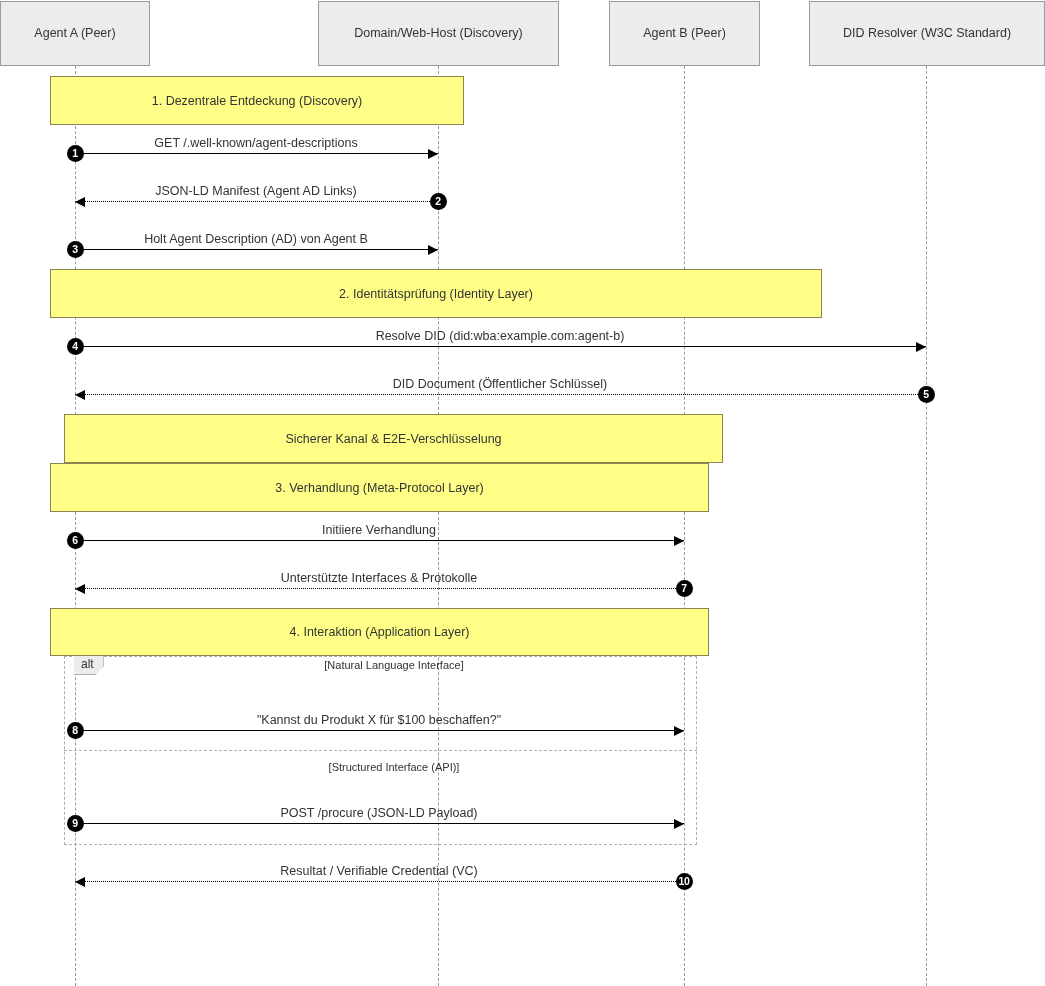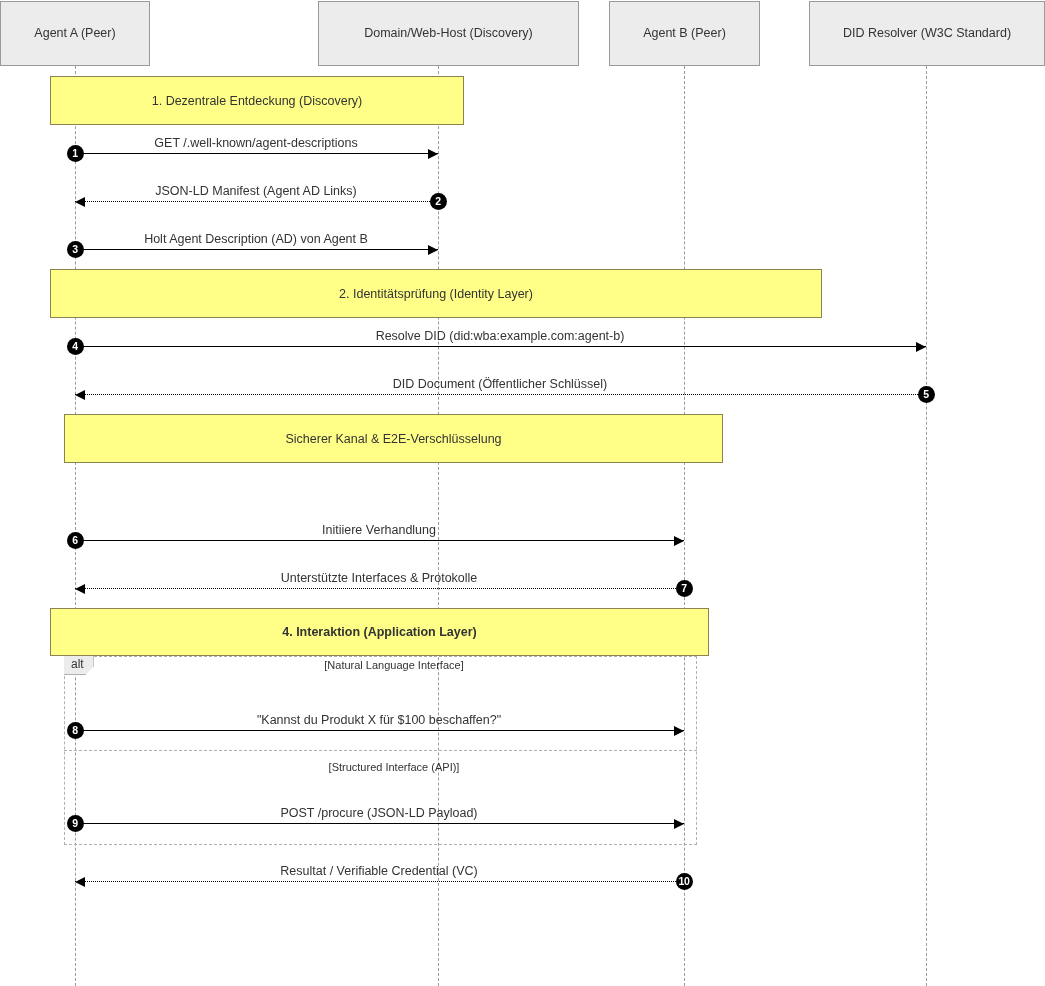--- a/index.html
+++ b/index.html
@@ -138,44 +138,47 @@
 <body>
 
 <div id="diagram">
     <div class="lifeline" style="left: 74.5px; top: 66px; height: 920px;"></div>
     <div class="lifeline" style="left: 437.5px; top: 66px; height: 920px;"></div>
     <div class="lifeline" style="left: 683.5px; top: 66px; height: 920px;"></div>
     <div class="lifeline" style="left: 925.5px; top: 66px; height: 920px;"></div>
     <div class="participant" style="left: 0px; top: 1px; width: 150px; height: 65px;">
       <span>Agent A (Peer)</span>
     </div>
-    <div class="participant" style="left: 318px; top: 1px; width: 261px; height: 65px;">
+    <div class="participant" style="left: 318px; top: 1px; width: 241px; height: 65px;">
       <span>Domain/Web-Host (Discovery)</span>
     </div>
     <div class="participant" style="left: 609px; top: 1px; width: 151px; height: 65px;">
       <span>Agent B (Peer)</span>
     </div>
     <div class="participant" style="left: 809px; top: 1px; width: 236px; height: 65px;">
       <span>DID Resolver (W3C Standard)</span>
     </div>
     <div class="fragment" style="left: 64px; top: 656px; width: 633px; height: 189px;"></div>
     <div class="fragment-divider" style="left: 64px; top: 750px; width: 633px;"></div>
-    <div class="fragment-tag" style="left: 64px; top: 656px;">alt</div>
+    <div class="fragment-tag" style="left: 74px; top: 656px;">alt</div>
     <div class="fragment-condition" style="left: 394px; top: 659px; transform: translateX(-50%);">[Natural Language Interface]</div>
     <div class="fragment-condition" style="left: 394px; top: 761px; transform: translateX(-50%);">[Structured Interface (API)]</div>
     <div class="note" style="left: 50px; top: 76px; width: 414px; height: 49px;">
       <span>1. Dezentrale Entdeckung (Discovery)</span>
     </div>
     <div class="note" style="left: 50px; top: 269px; width: 772px; height: 49px;">
       <span>2. Identitätsprüfung (Identity Layer)</span>
     </div>
     <div class="note" style="left: 50px; top: 414px; width: 659px; height: 49px; margin-left: 14px;">
       <span>Sicherer Kanal &amp; E2E-Verschlüsselung</span>
     </div>
-    <div class="note" style="left: 50px; top: 608px; width: 659px; height: 48px; font-weight: bold;">
+    <div class="note" style="left: 50px; top: 463px; width: 659px; height: 49px;">
+      <span>3. Verhandlung (Meta-Protocol Layer)</span>
+    </div>
+    <div class="note" style="left: 50px; top: 608px; width: 659px; height: 48px;">
       <span>4. Interaktion (Application Layer)</span>
     </div>
     <div class="msg-line solid" style="left: 75px; top: 153px; width: 363px;"></div>
     <div class="arrowhead right" style="left: 428px; top: 148.5px;"></div>
     <div class="msg-label" style="left: 256px; top: 136px;">GET /.well-known/agent-descriptions</div>
     <div class="seq-badge" style="left: 66.5px; top: 144.5px;">1</div>
     <div class="msg-line dashed" style="left: 75px; top: 201px; width: 363px;"></div>
     <div class="arrowhead left" style="left: 75px; top: 196.5px;"></div>
     <div class="msg-label" style="left: 256px; top: 184px;">JSON-LD Manifest (Agent AD Links)</div>
     <div class="seq-badge" style="left: 429.5px; top: 192.5px;">2</div>

